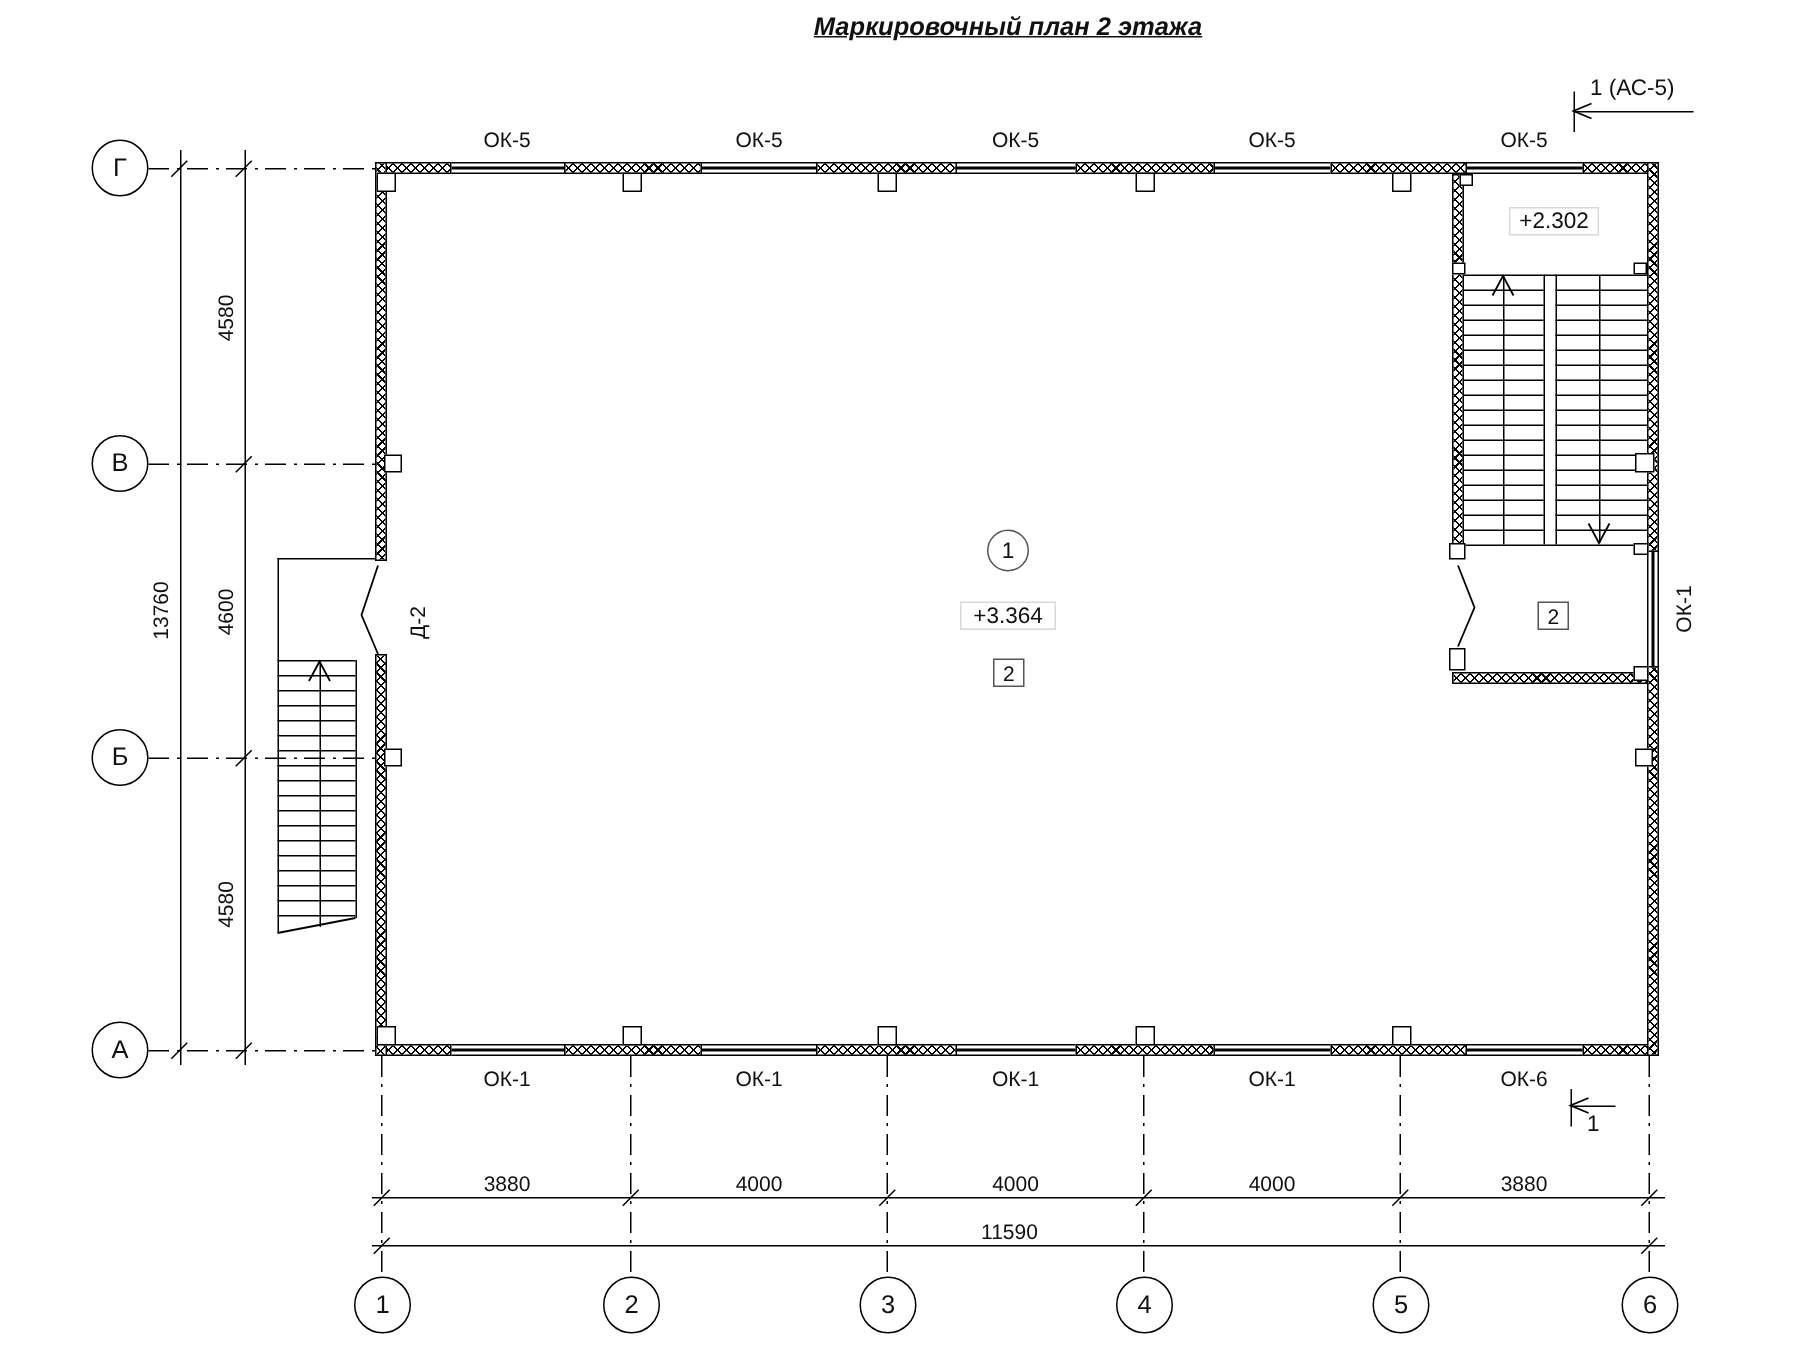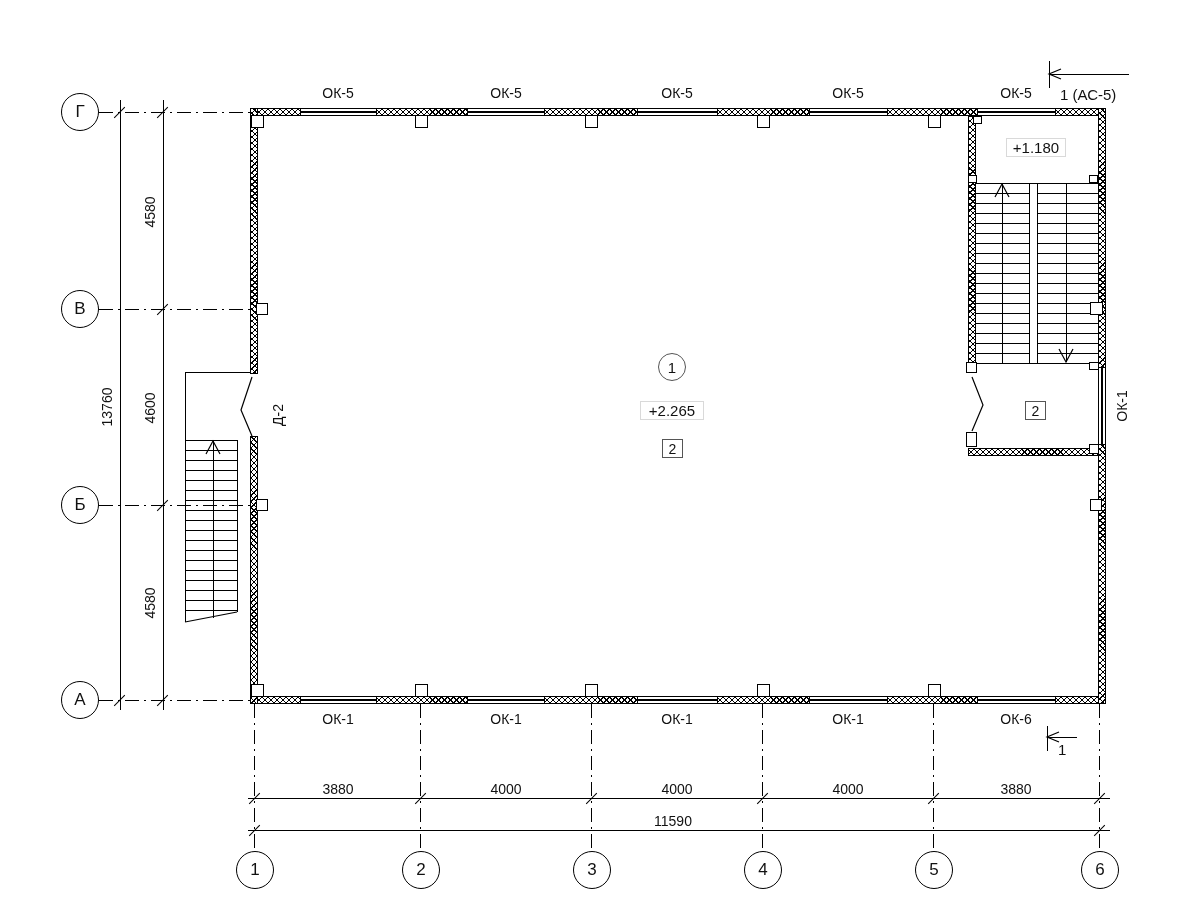--- a/index.html
+++ b/index.html
@@ -37,22 +37,23 @@
       display:flex;align-items:center;justify-content:center;font-size:15px;z-index:5;}
   .title{font-size:17px;font-weight:bold;font-style:italic;text-decoration:underline;text-align:center;z-index:5;}
   .seclbl{font-size:15px;white-space:nowrap;z-index:5;}
   svg.over{position:absolute;left:0;top:0;z-index:6;pointer-events:none;}
 </style>
 </head>
 <body>
 
 <div id="plan">
 
-
-  <div class="abs seclbl" style="left:1060px;top:50px;margin-top:36px;">1 (АС-5)</div>
+  <div class="abs title" style="left:372px;top:8px;width:600px;">Маркировочный план 2 этажа</div>
+
+  <div class="abs seclbl" style="left:1060px;top:50px;">1 (АС-5)</div>
 
   <div class="abs seclbl" style="left:1058px;top:741px;">1</div>
 
   <div class="abs axc" style="left:61px;top:93px;">Г</div>
   <div class="abs axc" style="left:61px;top:290px;">В</div>
   <div class="abs axc" style="left:61px;top:486px;">Б</div>
   <div class="abs axc" style="left:61px;top:681px;">А</div>
 
   <div class="abs axc" style="left:236px;top:851px;">1</div>
   <div class="abs axc" style="left:402px;top:851px;">2</div>
@@ -83,24 +84,24 @@
   <div class="abs lbl" style="left:476px;top:711px;width:60px;">ОК-1</div>
   <div class="abs lbl" style="left:647px;top:711px;width:60px;">ОК-1</div>
   <div class="abs lbl" style="left:818px;top:711px;width:60px;">ОК-1</div>
   <div class="abs lbl" style="left:986px;top:711px;width:60px;">ОК-6</div>
 
   <div class="abs lbl rot" style="left:1092px;top:398px;width:60px;">ОК-1</div>
 
   <div class="abs lbl rot" style="left:248px;top:407px;width:60px;">Д-2</div>
 
   <div class="abs rc" style="left:658px;top:353px;">1</div>
-  <div class="abs lvl" style="left:640px;top:401px;width:64px;height:19px;">+2.265</div>
+  <div class="abs lvl" style="left:640px;top:401px;width:64px;height:19px;">+3.364</div>
   <div class="abs nbox" style="left:662px;top:439px;width:21px;height:19px;">2</div>
   <div class="abs nbox" style="left:1025px;top:401px;width:21px;height:19px;">2</div>
-  <div class="abs lvl" style="left:1006px;top:138px;width:60px;height:19px;">+1.180</div>
+  <div class="abs lvl" style="left:1006px;top:138px;width:60px;height:19px;">+2.302</div>
 
   <div class="abs stringer" style="left:1029px;top:183px;width:9px;height:180px;"></div>
 
   <svg class="over" width="1200" height="900">
     <g stroke="#000" stroke-width="1.2" fill="none">
       <path d="M206 454 L213 441 L220 454"></path>
       <path d="M995 197 L1002 184 L1009 197"></path>
       <path d="M1059 349 L1066 362 L1073 349"></path>
       <path d="M252 377 L241 410 L252 436"></path>
       <path d="M972 377 L983 405 L972 431"></path>

